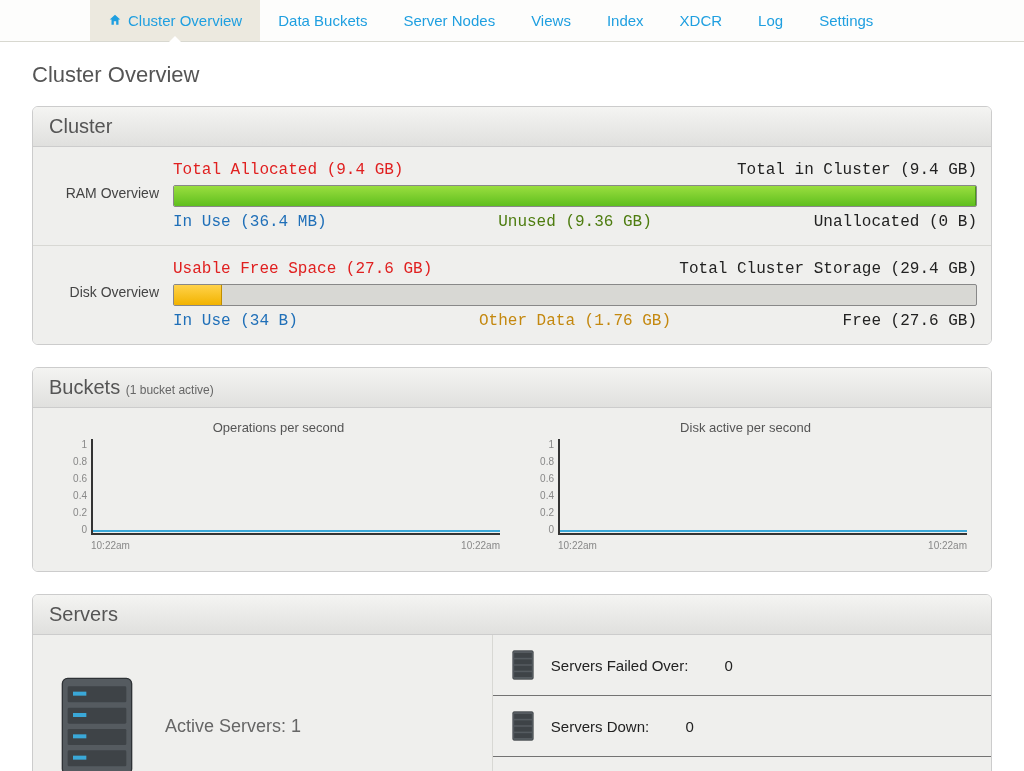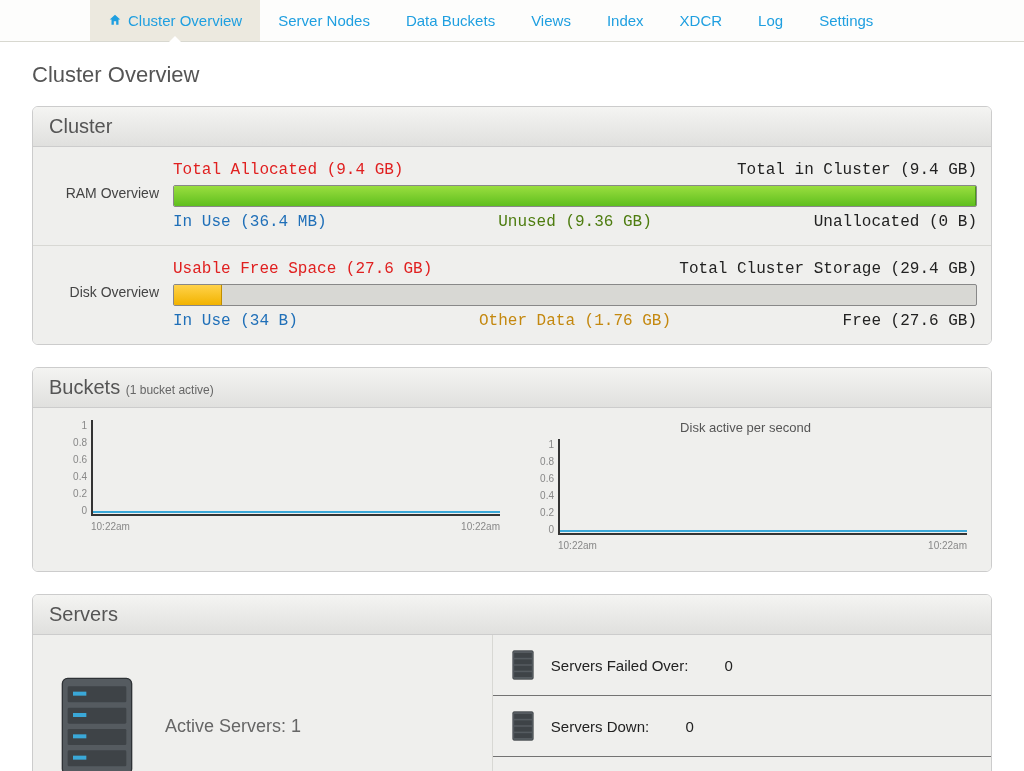--- a/index.html
+++ b/index.html
@@ -189,22 +189,22 @@
 <body>
 
 <div class="topnav">
   <div class="tab active">
     <span class="home-icon">
       <svg width="14" height="14" viewBox="0 0 24 24">
           <path fill="#1f9fe0" d="M12 3l9 8h-3v9h-4v-6H10v6H6v-9H3z"></path>
         </svg>
     </span><span>Cluster Overview</span>
   </div>
+  <div class="tab"><span>Data Buckets</span></div>
   <div class="tab"><span>Server Nodes</span></div>
-  <div class="tab"><span>Data Buckets</span></div>
   <div class="tab"><span>Views</span></div>
   <div class="tab"><span>Index</span></div>
   <div class="tab"><span>XDCR</span></div>
   <div class="tab"><span>Log</span></div>
   <div class="tab"><span>Settings</span></div>
 </div>
 
 <div class="page">
   <h1 class="page-title">Cluster Overview</h1>
 
@@ -251,20 +251,21 @@
   </div>
 
   <div class="panel">
     <div class="panel-header">
       <span>Buckets</span>
       <span class="sub">(1 bucket active)</span>
     </div>
     <div class="charts">
 
       <div class="chart">
+        <div class="chart-title">Operations per second</div>
         <div class="chart-box">
           <div class="chart-yticks">
             <span>1</span>
             <span>0.8</span>
             <span>0.6</span>
             <span>0.4</span>
             <span>0.2</span>
             <span>0</span>
           </div>
           <div class="chart-plot">

